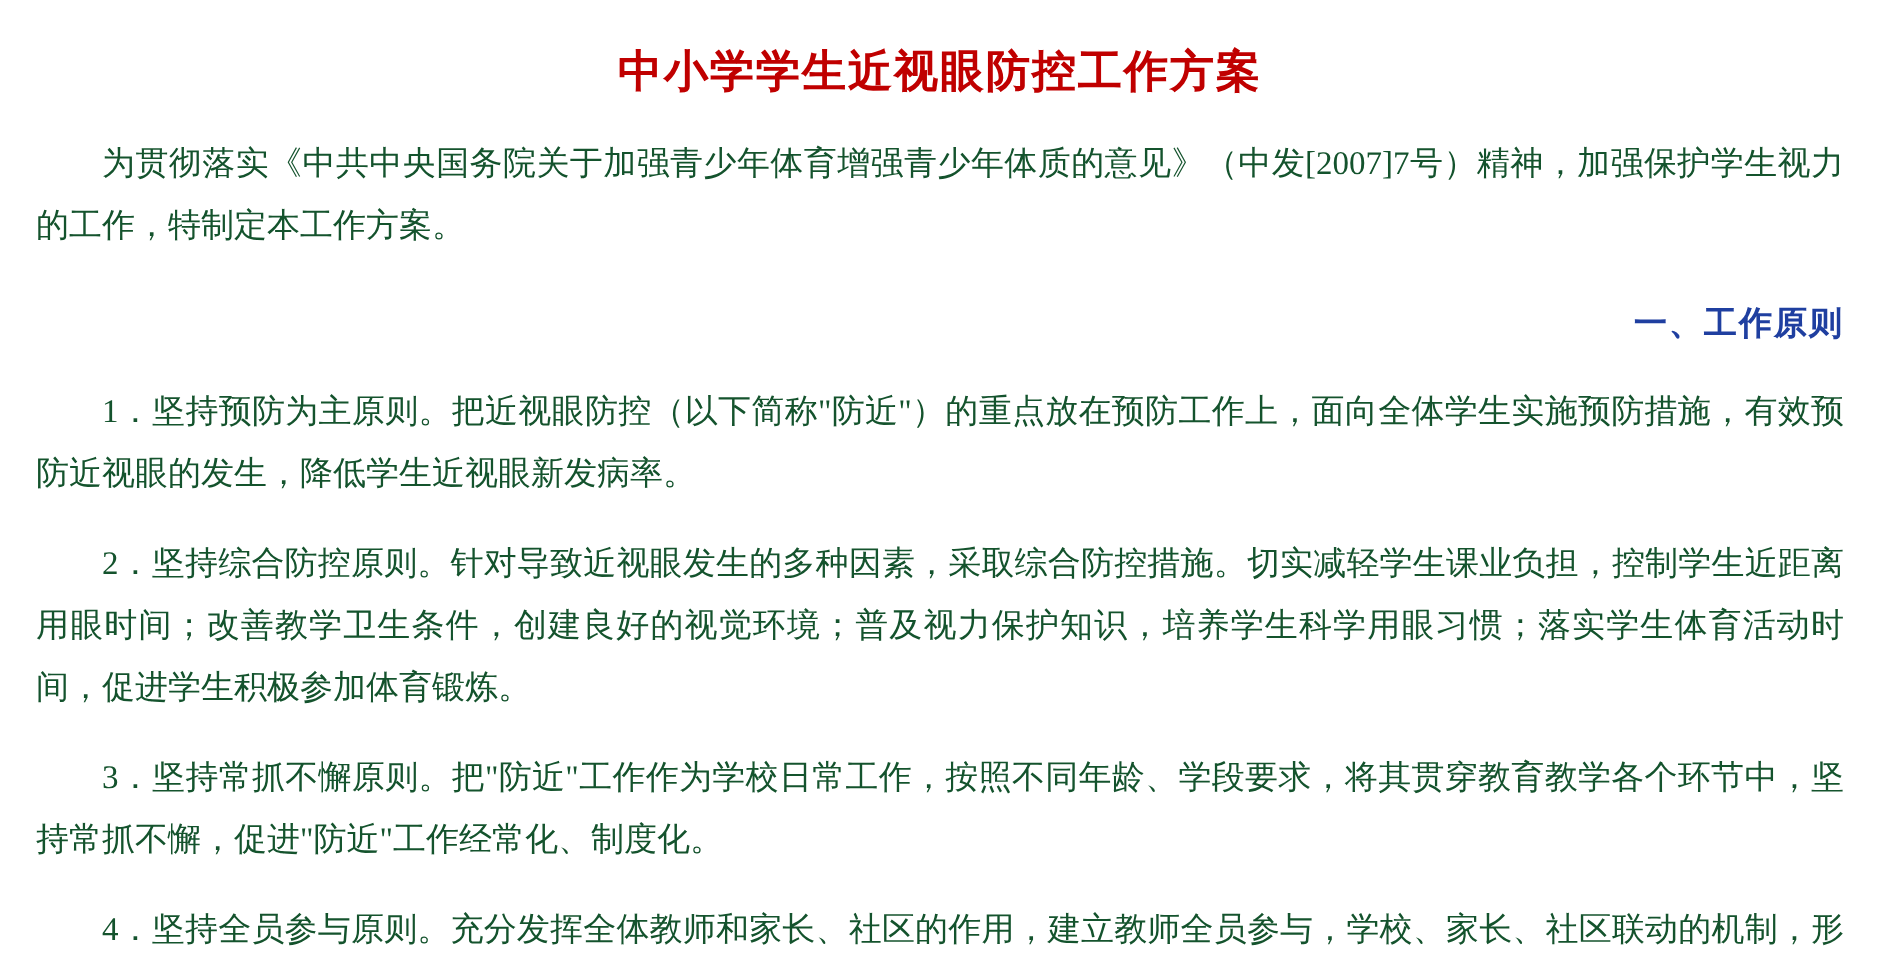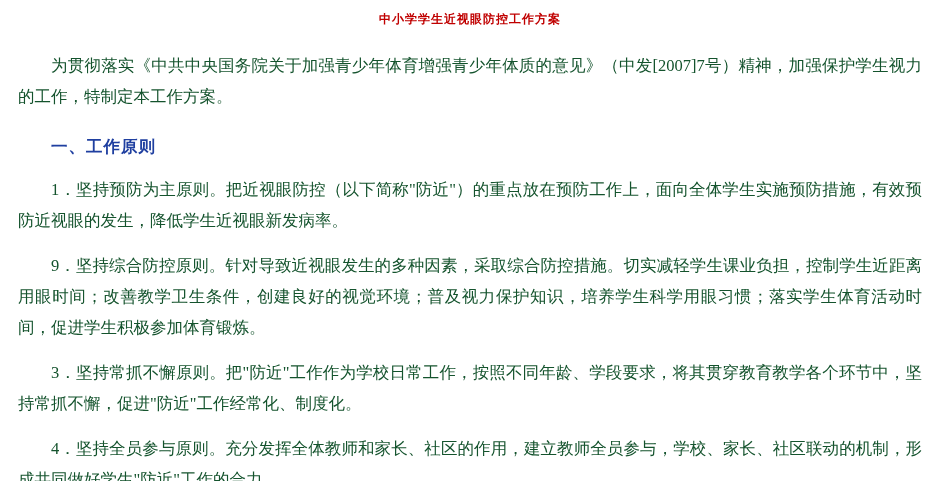--- a/index.html
+++ b/index.html
@@ -15,25 +15,25 @@
     color: #000000;
   }
   .page {
     width: 940px;
     box-sizing: border-box;
     padding: 0 18px;
   }
   .doc-title {
     text-align: center;
     color: #c00000;
-    font-family: Liberation Mono, monospace;
+    font-family: Liberation Serif, serif;
     font-weight: bold;
-    font-size: 12px;
+    font-size: 22px;
     letter-spacing: 1px;
-    margin: 8px 0 0 0;
+    margin: 24px 0 0 0;
     line-height: 24px;
   }
   .para {
     font-size: 16.5px;
     line-height: 31px;
     text-align: justify;
     text-justify: inter-ideograph;
     margin: 14px 0 0 0;
     text-indent: 2em;
     color: #14532d;
@@ -43,34 +43,35 @@
   }
   .section-heading {
     font-family: "Liberation Sans", "DejaVu Sans", sans-serif;
     font-weight: bold;
     font-size: 16.5px;
     color: #1f3fa0;
     margin: 20px 0 0 0;
     text-indent: 2em;
     line-height: 28px;
     letter-spacing: 1px;
+    text-align: right;
   }
 </style>
 </head>
 <body>
 
 <div class="page">
 
   <h1 class="doc-title">中小学学生近视眼防控工作方案</h1>
 
   <p class="para first">为贯彻落实《中共中央国务院关于加强青少年体育增强青少年体质的意见》（中发[2007]7号）精神，加强保护学生视力的工作，特制定本工作方案。</p>
 
   <h2 class="section-heading">一、工作原则</h2>
 
   <p class="para">1．坚持预防为主原则。把近视眼防控（以下简称"防近"）的重点放在预防工作上，面向全体学生实施预防措施，有效预防近视眼的发生，降低学生近视眼新发病率。</p>
 
-  <p class="para">9．坚持综合防控原则。针对导致近视眼发生的多种因素，采取综合防控措施。切实减轻学生课业负担，控制学生近距离用眼时间；改善教学卫生条件，创建良好的视觉环境；普及视力保护知识，培养学生科学用眼习惯；落实学生体育活动时间，促进学生积极参加体育锻炼。</p>
+  <p class="para">2．坚持综合防控原则。针对导致近视眼发生的多种因素，采取综合防控措施。切实减轻学生课业负担，控制学生近距离用眼时间；改善教学卫生条件，创建良好的视觉环境；普及视力保护知识，培养学生科学用眼习惯；落实学生体育活动时间，促进学生积极参加体育锻炼。</p>
 
   <p class="para">3．坚持常抓不懈原则。把"防近"工作作为学校日常工作，按照不同年龄、学段要求，将其贯穿教育教学各个环节中，坚持常抓不懈，促进"防近"工作经常化、制度化。</p>
 
   <p class="para">4．坚持全员参与原则。充分发挥全体教师和家长、社区的作用，建立教师全员参与，学校、家长、社区联动的机制，形成共同做好学生"防近"工作的合力。</p>
 
 </div>
 
 </body></html>

